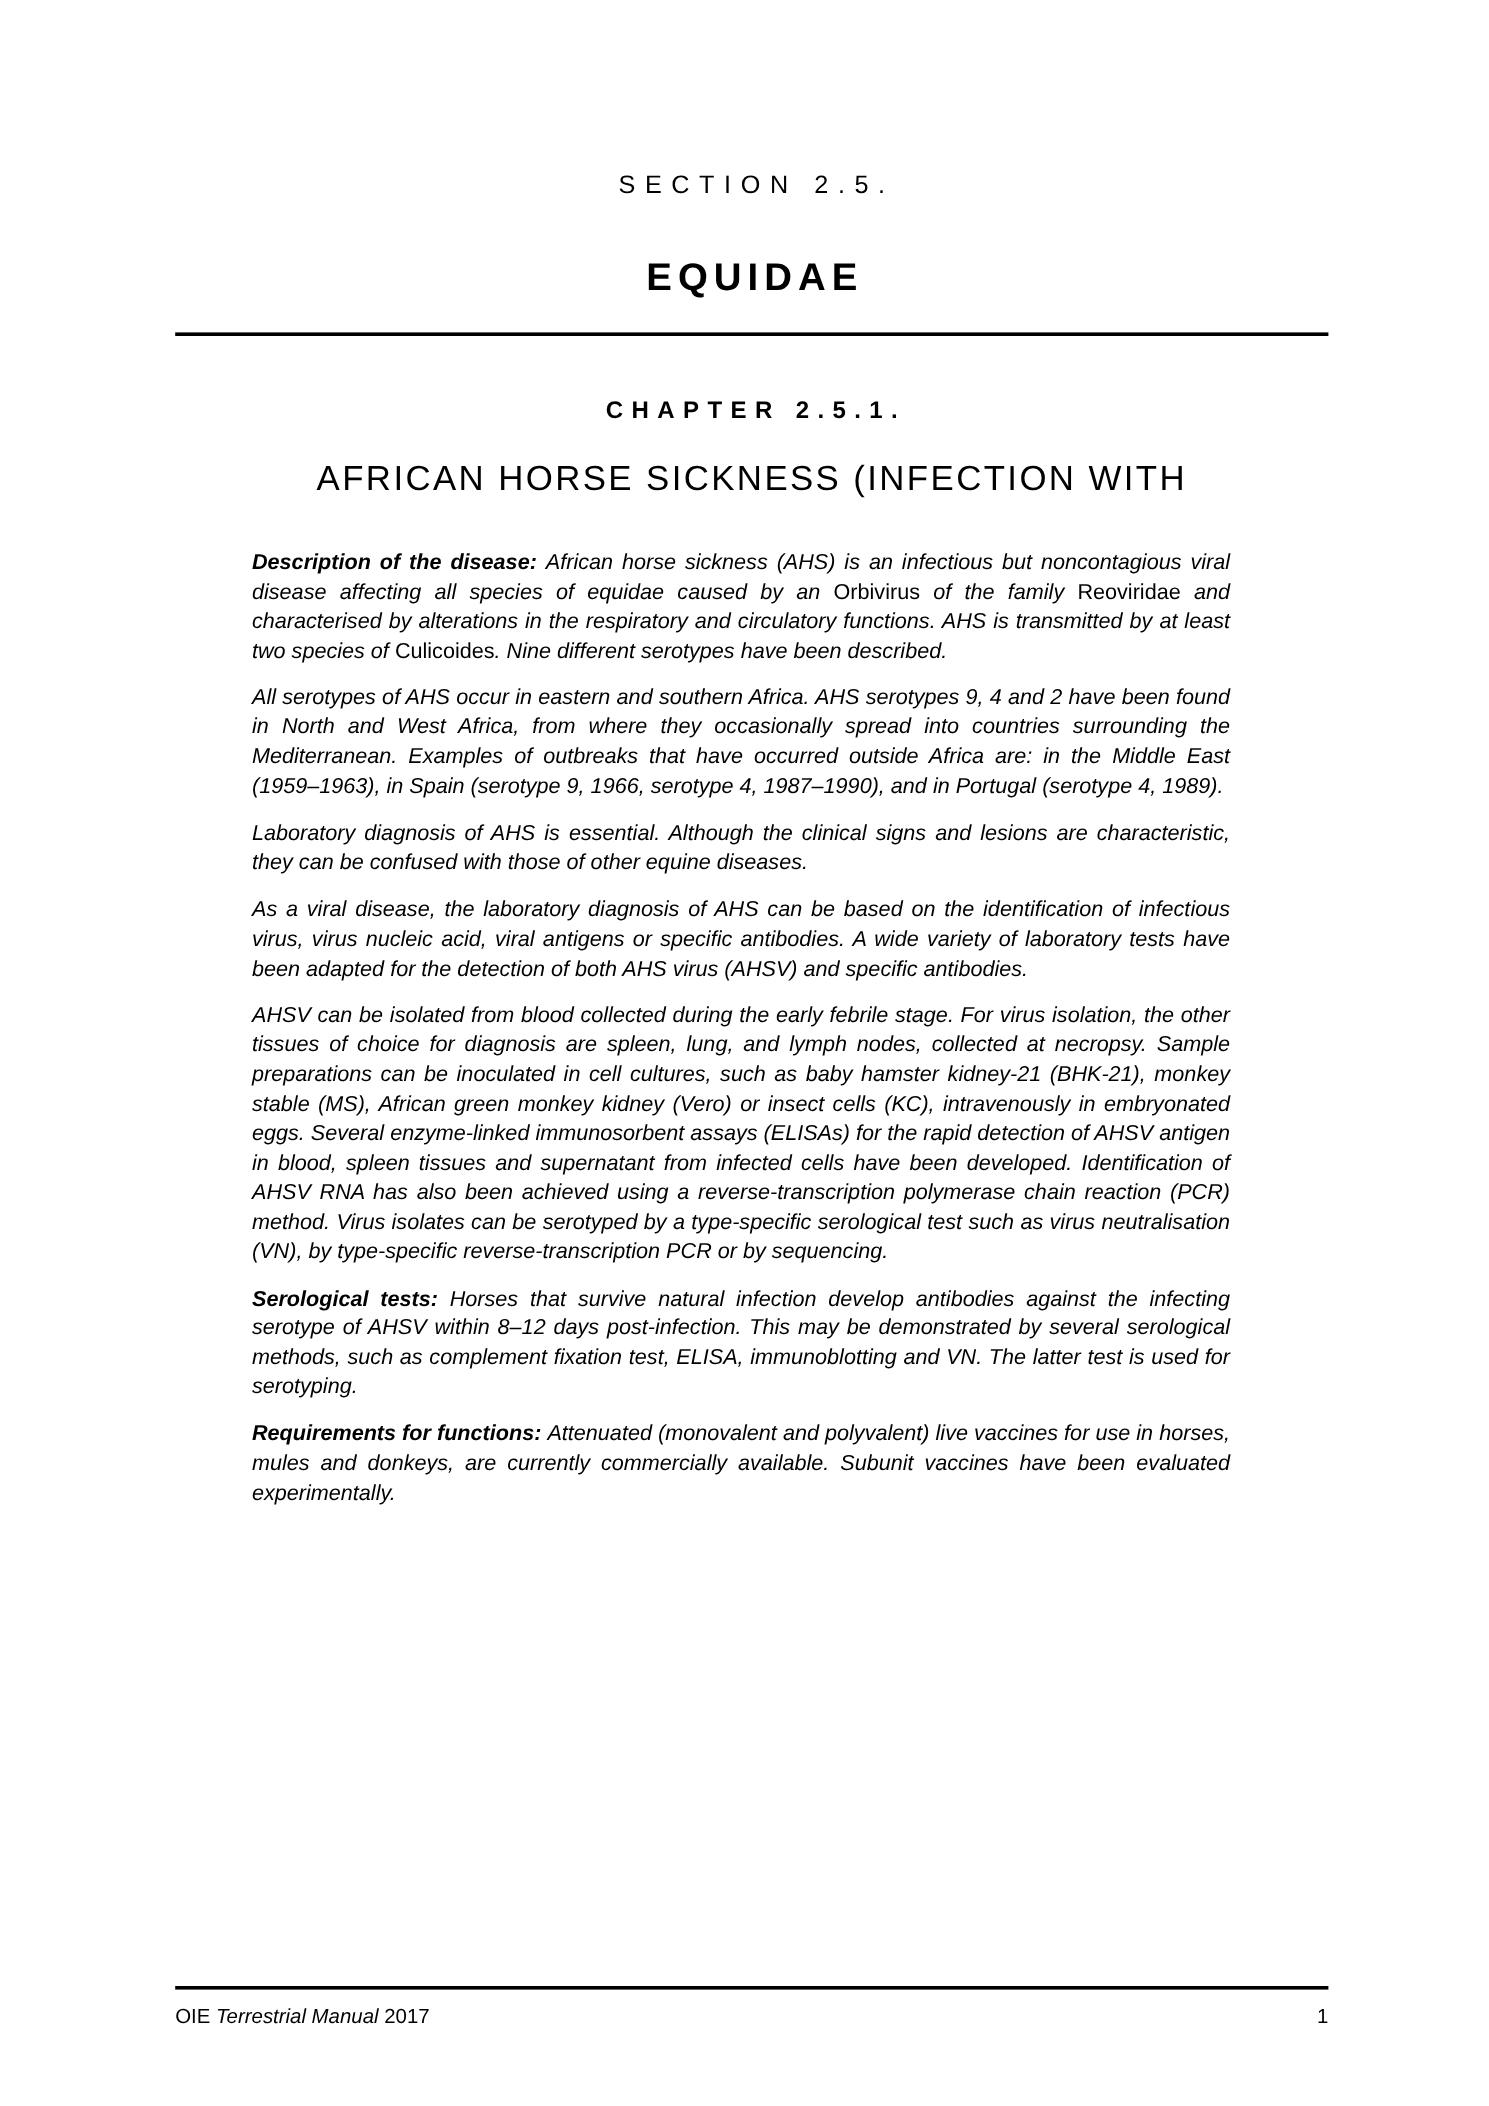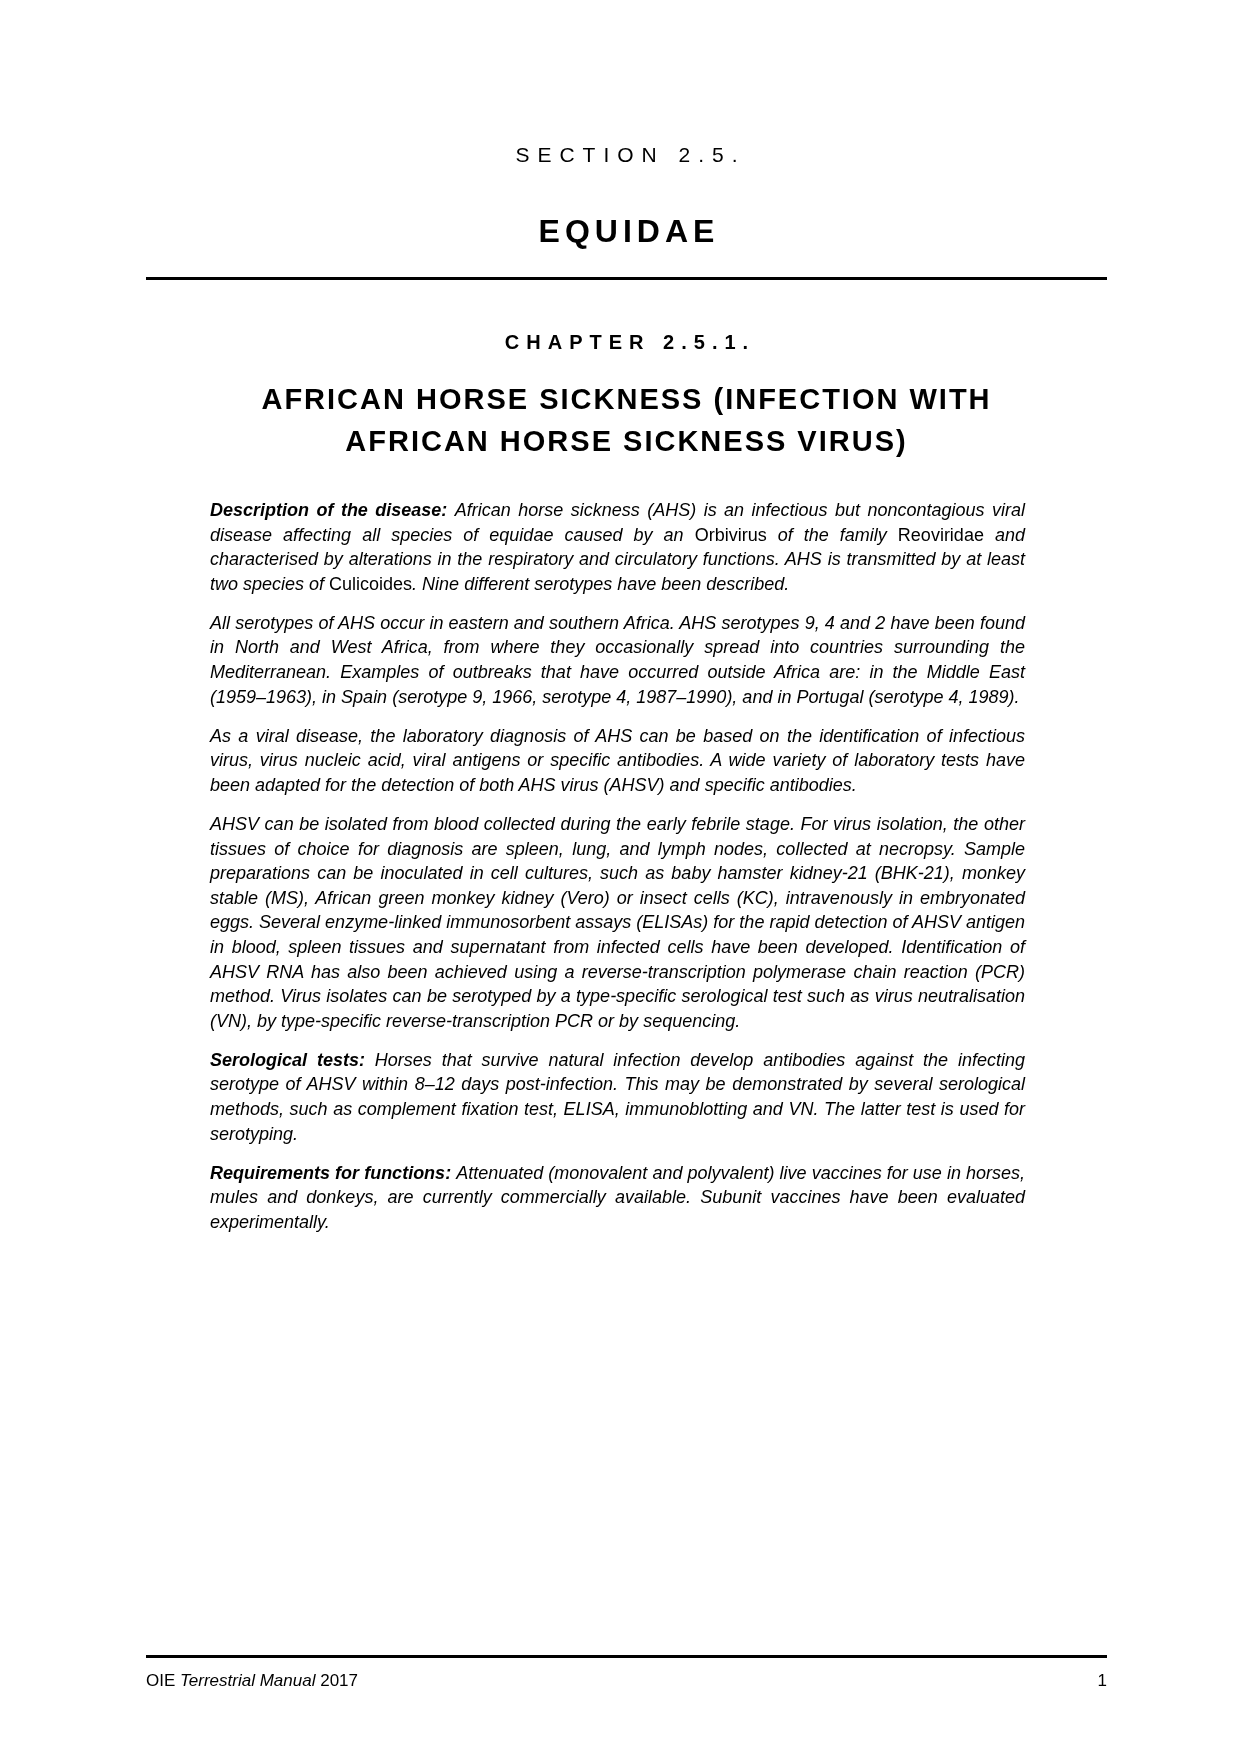--- a/index.html
+++ b/index.html
@@ -50,21 +50,21 @@
     line-height: 1;
     letter-spacing: 7px;
     text-indent: 7px;
     font-weight: 700;
   }
   .chapter-title {
     margin: 26px auto 0 auto;
     text-align: center;
     font-size: 29px;
     line-height: 42px;
-    font-weight: bold;
+    font-weight: normal;
     letter-spacing: 2px;
   }
   .summary-heading {
     margin: 118px 0 0 0;
     text-align: center;
     font-size: 21px;
     line-height: 1;
     font-weight: bold;
     letter-spacing: 1.5px;
   }
@@ -110,27 +110,27 @@
     <div class="section-label">SECTION 2.5.</div>
 
     <div class="section-title">EQUIDAE</div>
 
     <div class="rule"></div>
 
     <div class="chapter-label">CHAPTER 2.5.1.</div>
 
     <h1 class="chapter-title">
       <span>AFRICAN HORSE SICKNESS (INFECTION WITH</span><br>
-      <span>AFRICAN HORSE SICKNESS VIRUS)</span>
     </h1>
 
 
     <div class="summary-body">
         <p class="para"><span class="seg bold-italic">Description of the disease: </span><span class="seg italic">African horse sickness (AHS) is an infectious but noncontagious viral disease affecting all species of equidae caused by an </span><span class="seg roman">Orbivirus</span><span class="seg italic"> of the family </span><span class="seg roman">Reoviridae</span><span class="seg italic"> and characterised by alterations in the respiratory and circulatory functions. AHS is transmitted by at least two species of </span><span class="seg roman">Culicoides</span><span class="seg italic">. Nine different serotypes have been described.</span></p>
         <p class="para"><span class="seg italic">All serotypes of AHS occur in eastern and southern Africa. AHS serotypes 9, 4 and 2 have been found in North and West Africa, from where they occasionally spread into countries surrounding the Mediterranean. Examples of outbreaks that have occurred outside Africa are: in the Middle East (1959–1963), in Spain (serotype 9, 1966, serotype 4, 1987–1990), and in Portugal (serotype 4, 1989).</span></p>
+        <p class="para"><span class="seg italic">Laboratory diagnosis of AHS is essential. Although the clinical signs and lesions are characteristic, they can be confused with those of other equine diseases.</span></p>
         <p class="para"><span class="seg italic">As a viral disease, the laboratory diagnosis of AHS can be based on the identification of infectious virus, virus nucleic acid, viral antigens or specific antibodies. A wide variety of laboratory tests have been adapted for the detection of both AHS virus (AHSV) and specific antibodies.</span></p>
         <p class="para"><span class="seg italic">AHSV can be isolated from blood collected during the early febrile stage. For virus isolation, the other tissues of choice for diagnosis are spleen, lung, and lymph nodes, collected at necropsy. Sample preparations can be inoculated in cell cultures, such as baby hamster kidney-21 (BHK-21), monkey stable (MS), African green monkey kidney (Vero) or insect cells (KC), intravenously in embryonated eggs. Several enzyme-linked immunosorbent assays (ELISAs) for the rapid detection of AHSV antigen in blood, spleen tissues and supernatant from infected cells have been developed. Identification of AHSV RNA has also been achieved using a reverse-transcription polymerase chain reaction (PCR) method. Virus isolates can be serotyped by a type-specific serological test such as virus neutralisation (VN), by type-specific reverse-transcription PCR or by sequencing.</span></p>
         <p class="para"><span class="seg bold-italic">Serological tests: </span><span class="seg italic">Horses that survive natural infection develop antibodies against the infecting serotype of AHSV within 8–12 days post-infection. This may be demonstrated by several serological methods, such as complement fixation test, ELISA, immunoblotting and VN. The latter test is used for serotyping.</span></p>
         <p class="para"><span class="seg bold-italic">Requirements for functions: </span><span class="seg italic">Attenuated (monovalent and polyvalent) live vaccines for use in horses, mules and donkeys, are currently commercially available. Subunit vaccines have been evaluated experimentally.</span></p>
       </div>
 
   </div>
 
   <div class="footer">
     <div class="footer-rule"></div>

